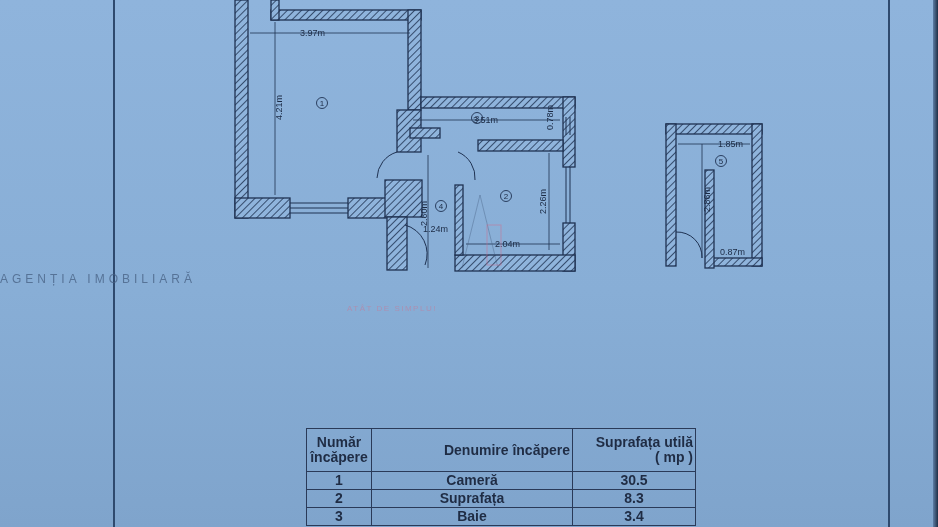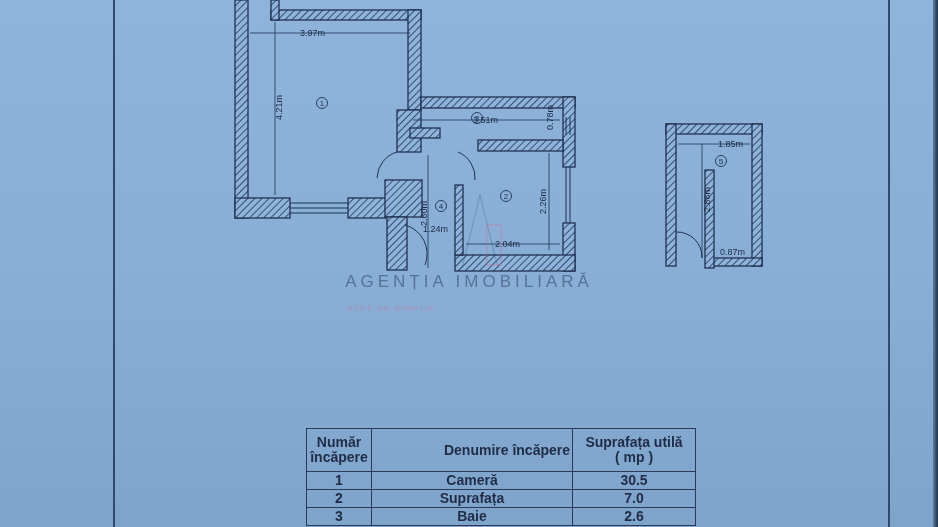--- a/index.html
+++ b/index.html
@@ -4,22 +4,22 @@
 <style>
   html, body { margin:0; padding:0; }
   body { width:938px; height:527px; overflow:hidden; position:relative;
          background: linear-gradient(180deg,#8fb4dc 0%,#88aed6 55%,#7fa4cc 100%);
          font-family:"Liberation Sans", sans-serif; color:#1b2a44; }
   .margin-line { position:absolute; top:0; width:1.5px; height:527px; background:#2f4a6e; }
   .edge-shadow { position:absolute; top:0; right:0; width:5px; height:527px; background:linear-gradient(90deg,#5e7ea6,#1f2f46); }
   svg.plan { position:absolute; left:0; top:0; }
   .dim { font-family:"Liberation Sans", sans-serif; font-size:9px; fill:#1b2a44; }
   .num { font-family:"Liberation Sans", sans-serif; font-size:8px; fill:#1b2a44; }
-  .wm-title { position:absolute; left:0; width:938px; top:272px; text-align:center;
-              font-size:17px; letter-spacing:4px; color:rgba(70,95,130,0.75); }
+  .wm-title { position:absolute; left:0; width:938px; top:272px; text-align:left;
+              font-size:12px; letter-spacing:4px; color:rgba(70,95,130,0.75); }
   .wm-sub { position:absolute; left:0; width:784px; top:304px; text-align:center;
             font-size:8px; letter-spacing:1.5px; color:rgba(200,120,150,0.55); }
   table.rooms { position:absolute; left:306px; top:428px; border-collapse:collapse;
                 font-size:14px; font-weight:bold; color:#1f2c44; }
   table.rooms td, table.rooms th { border:1.5px solid #2a3a58; text-align:center; padding:0 2px; }
   table.rooms th { font-weight:bold; line-height:15px; }
   table.rooms td { height:17px; line-height:17px; }
 </style>
 </head>
 <body>
@@ -128,34 +128,34 @@
 <div class="wm-sub">ATÂT DE SIMPLU!</div>
 
 <table class="rooms">
   <tbody>
       <tr>
     <th style="width:60px;height:42px;">
       <span>Număr</span><br>
       <span>încăpere</span>
     </th>
     <th style="width:196px;text-align:right;">Denumire încăpere</th>
-    <th style="width:118px;">
+    <th style="width:118px;text-align:right;">
       <span>Suprafața utilă</span><br>
       <span>( mp )</span>
     </th>
   </tr>
   <tr>
     <td>1</td>
     <td>Cameră</td>
     <td>30.5</td>
   </tr>
   <tr>
     <td>2</td>
     <td>Suprafața</td>
-    <td>7.0</td>
+    <td>8.3</td>
   </tr>
   <tr>
     <td>3</td>
     <td>Baie</td>
-    <td>2.6</td>
+    <td>3.4</td>
   </tr>
 </tbody>
   </table>
 
 </body></html>

